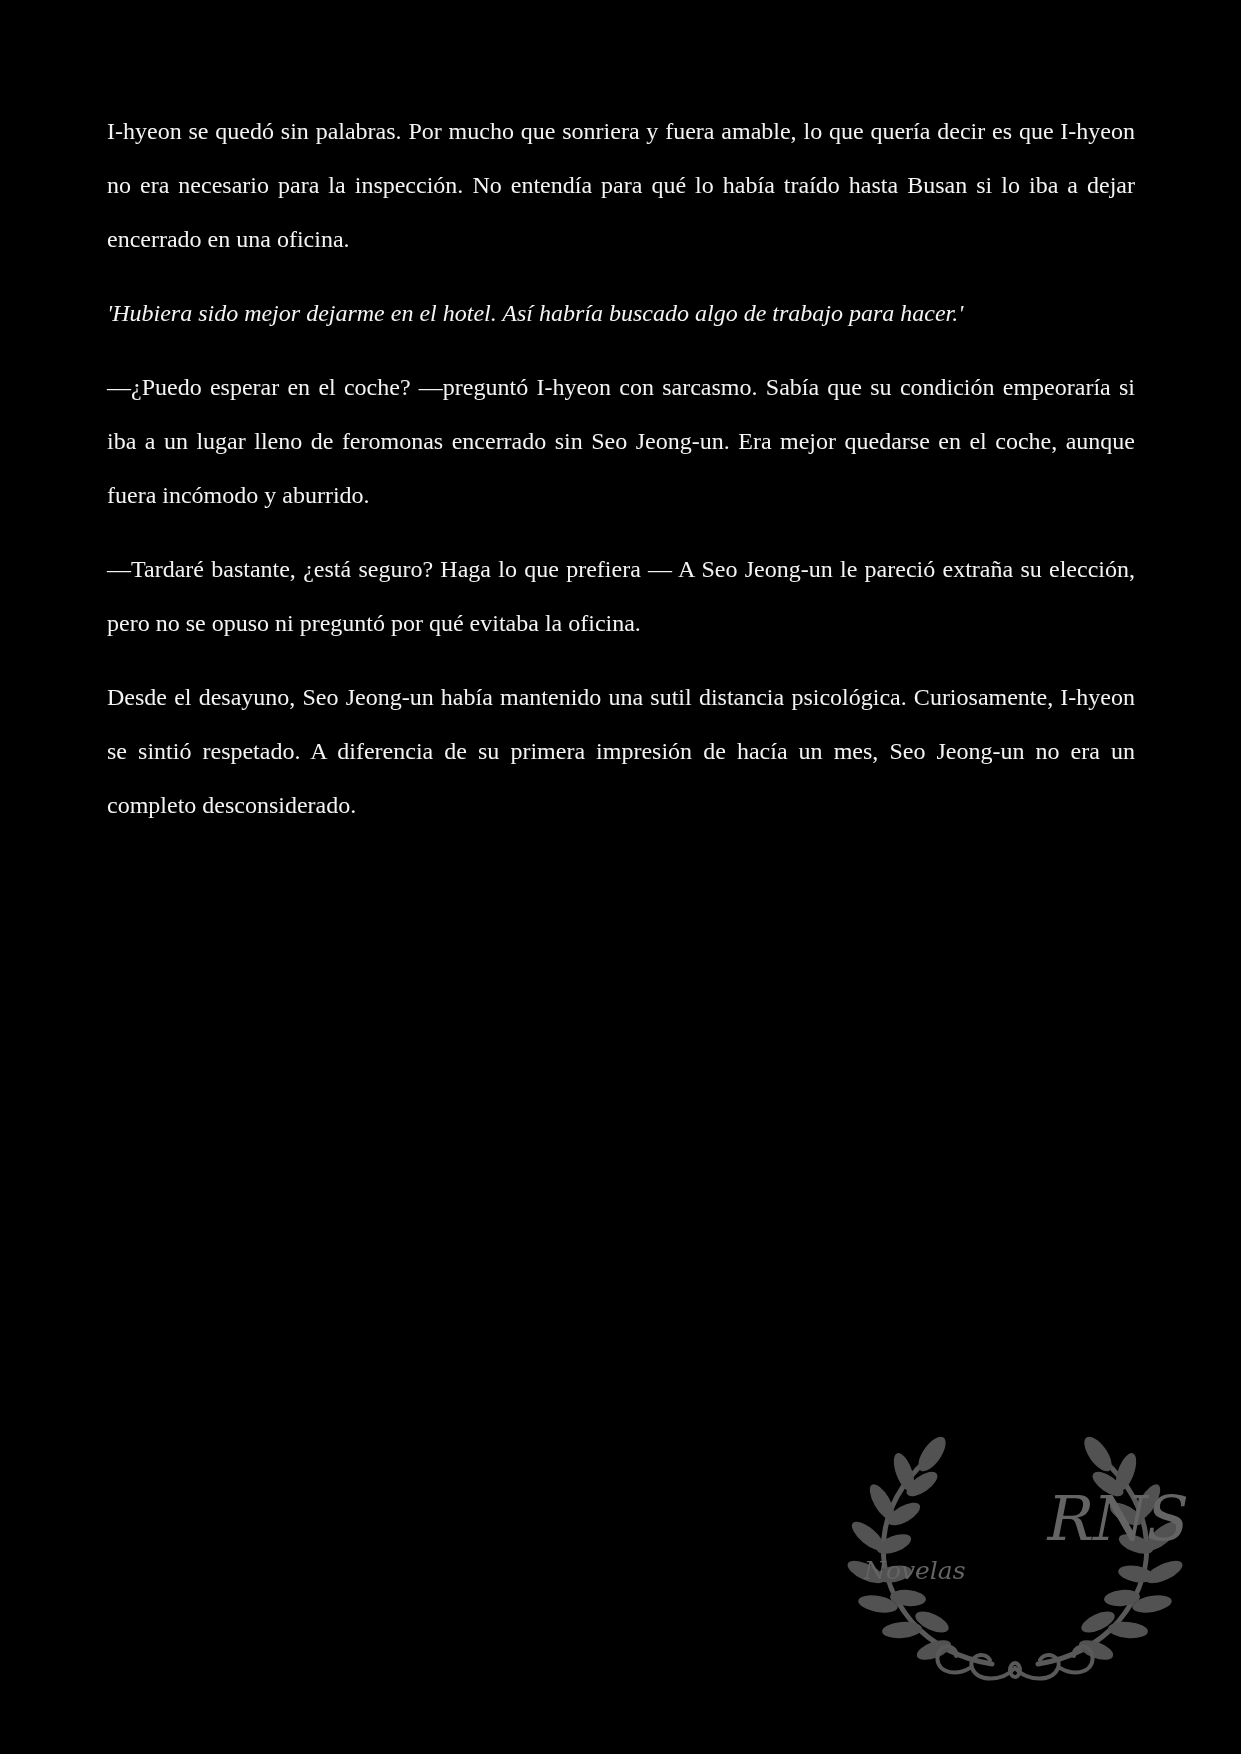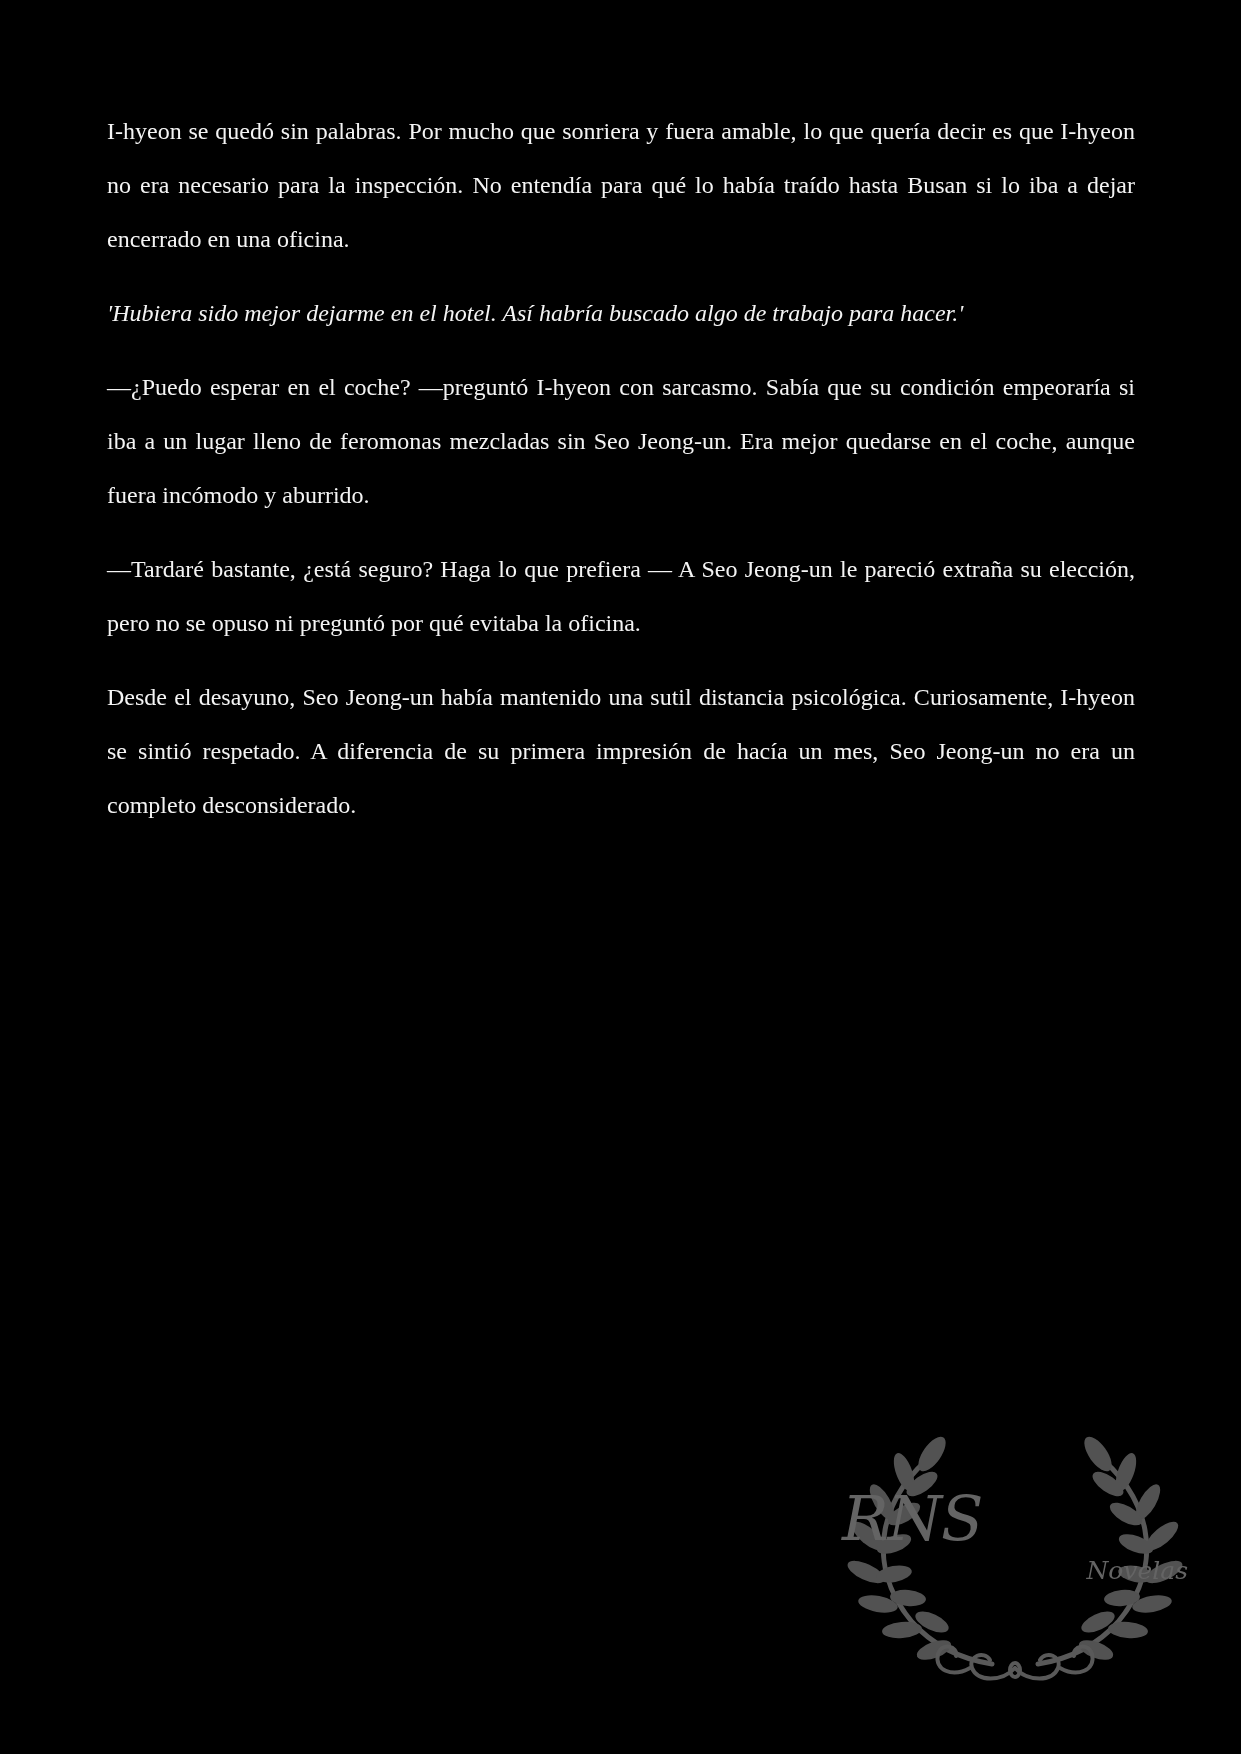--- a/index.html
+++ b/index.html
@@ -37,55 +37,55 @@
       top: 1432px;
       width: 346px;
       height: 256px;
       opacity: 0.95;
     }
     .wm-title {
       position: absolute;
       left: 0;
       width: 346px;
       top: 56px;
-      text-align: left;
+      text-align: right;
       font-family: "DejaVu Serif", serif;
       font-style: italic;
       font-size: 62px;
       color: #6a6a6a;
       letter-spacing: -1px;
       line-height: 1;
     }
     .wm-sub {
       position: absolute;
       left: 0;
       width: 346px;
       top: 126px;
       padding-left: 22px;
       box-sizing: border-box;
-      text-align: right;
+      text-align: left;
       font-family: "DejaVu Serif", serif;
       font-style: italic;
       font-size: 25px;
       color: #6a6a6a;
       line-height: 1;
     }
     .wm-svg {
       position: absolute;
       left: 0;
       top: 0;
     }
   </style>
 </head>
 <body>
 
 <main class="page-text">
   <p class="para">I-hyeon se quedó sin palabras. Por mucho que sonriera y fuera amable, lo que quería decir es que I-hyeon no era necesario para la inspección. No entendía para qué lo había traído hasta Busan si lo iba a dejar encerrado en una oficina.</p>
   <p class="para italic">'Hubiera sido mejor dejarme en el hotel. Así habría buscado algo de trabajo para hacer.'</p>
-  <p class="para">—¿Puedo esperar en el coche? —preguntó I-hyeon con sarcasmo. Sabía que su condición empeoraría si iba a un lugar lleno de feromonas mezcladas sin Seo Jeong-un. Era mejor quedarse en el coche, aunque fuera incómodo y aburrido.</p>
+  <p class="para">—¿Puedo esperar en el coche? —preguntó I-hyeon con sarcasmo. Sabía que su condición empeoraría si iba a un lugar lleno de feromonas encerrado sin Seo Jeong-un. Era mejor quedarse en el coche, aunque fuera incómodo y aburrido.</p>
   <p class="para">—Tardaré bastante, ¿está seguro? Haga lo que prefiera — A Seo Jeong-un le pareció extraña su elección, pero no se opuso ni preguntó por qué evitaba la oficina.</p>
   <p class="para">Desde el desayuno, Seo Jeong-un había mantenido una sutil distancia psicológica. Curiosamente, I-hyeon se sintió respetado. A diferencia de su primera impresión de hacía un mes, Seo Jeong-un no era un completo desconsiderado.</p>
 </main>
 
 <div class="watermark">
   <svg class="wm-svg" width="346" height="256" viewBox="0 0 346 256">
     <g fill="none" stroke="#5e5e5e" stroke-width="5" stroke-linecap="round">
 
       <path d="M95 20 C40 60, 20 130, 70 190 C95 218, 125 228, 150 232"></path>
 

